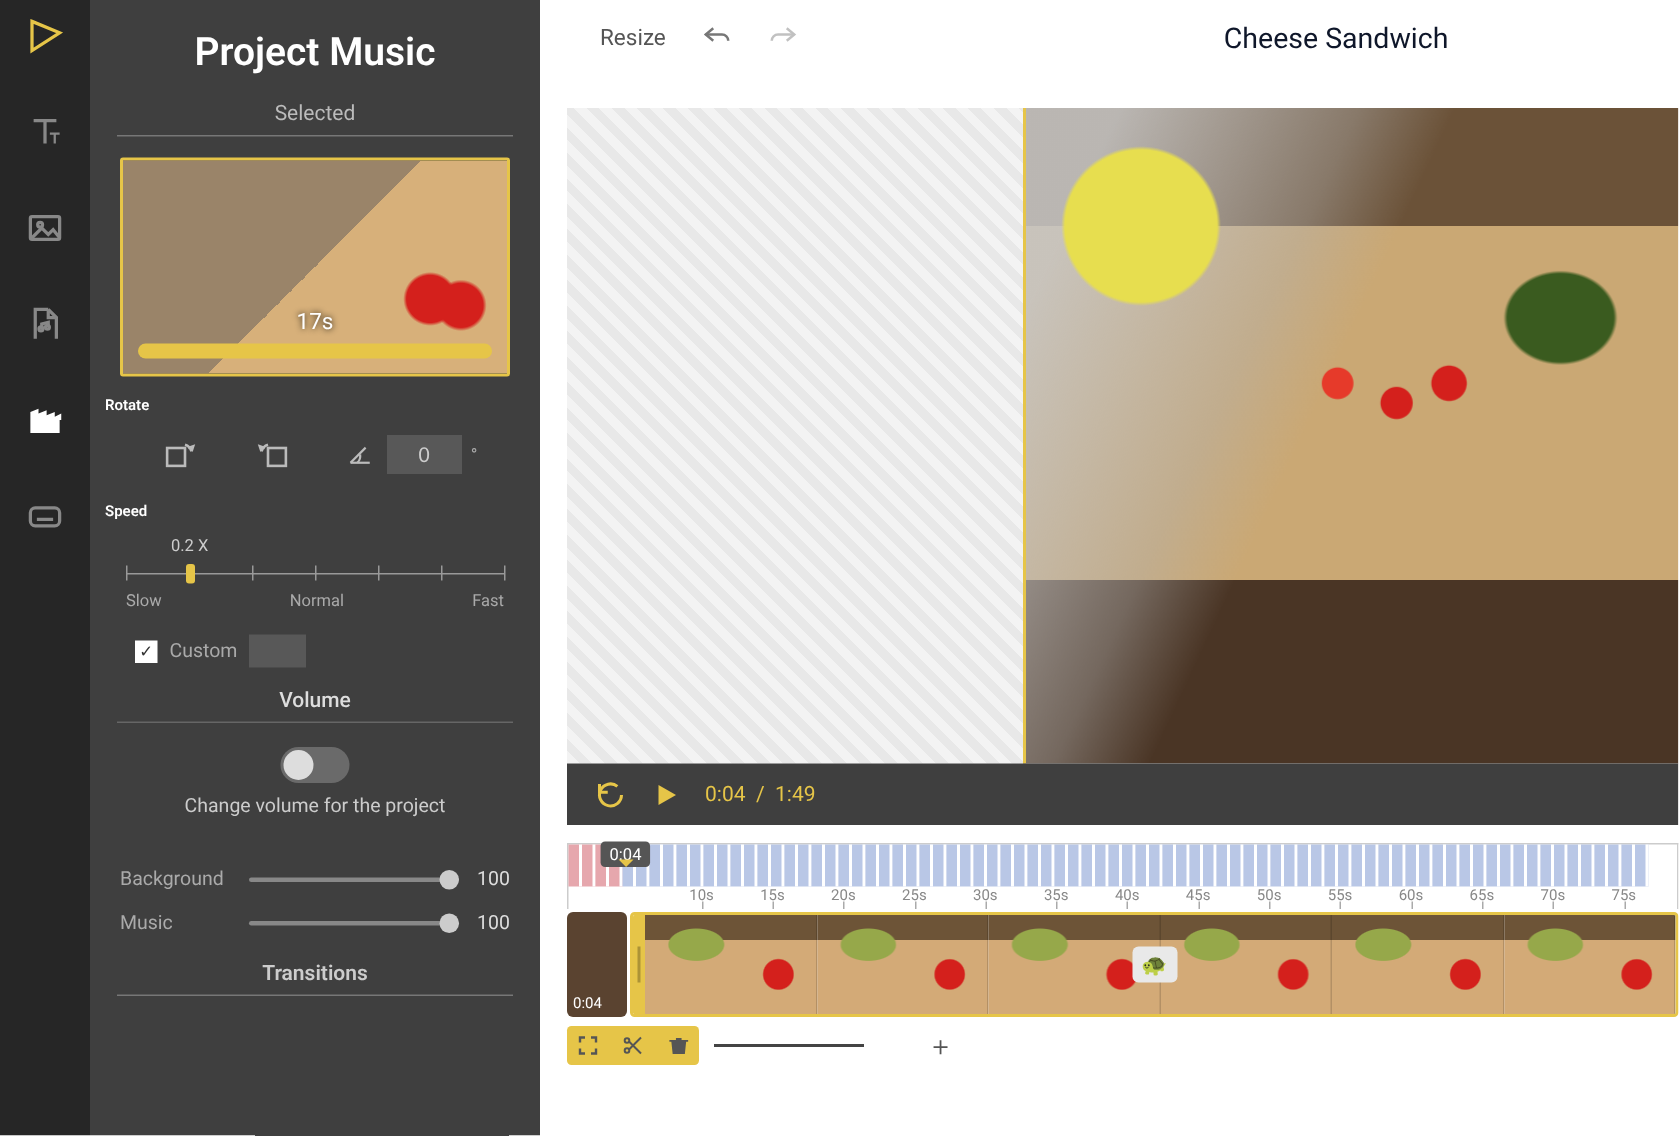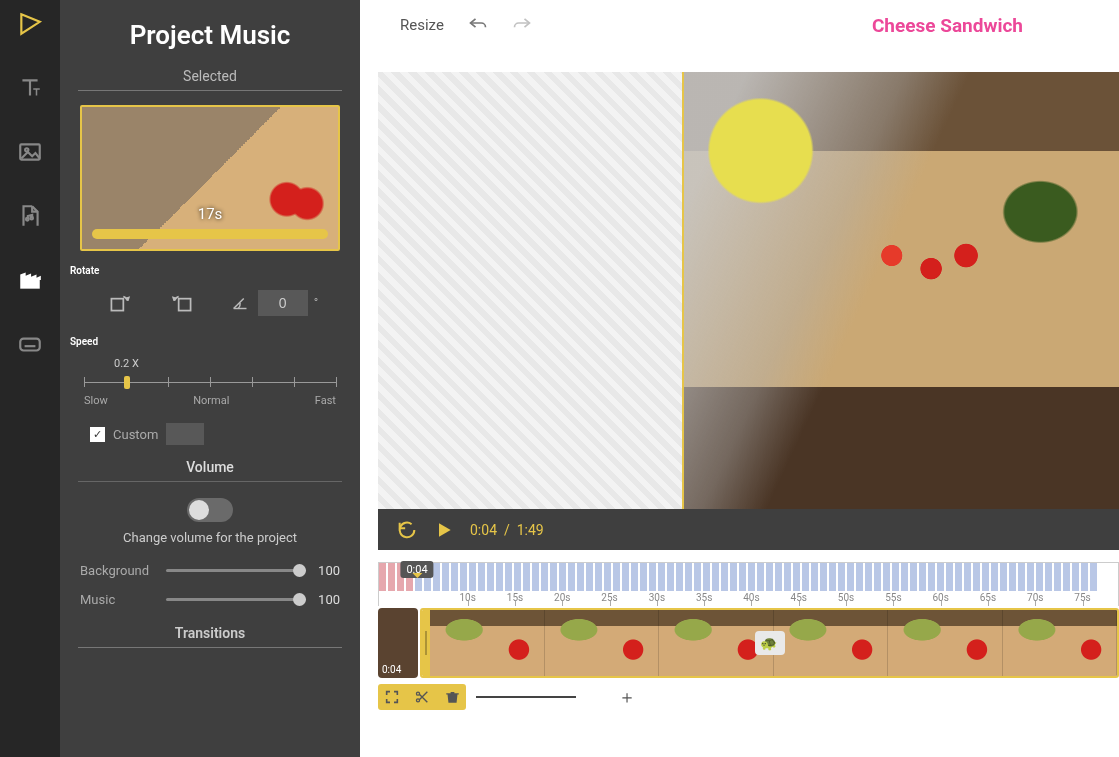--- a/index.html
+++ b/index.html
@@ -47,36 +47,36 @@
 
   .custom-row { display: flex; align-items: center; gap: 8px; padding: 0 20px; margin-bottom: 14px; }
   .custom-row .chk { width: 15px; height: 15px; background: #fff; display:flex; align-items:center; justify-content:center; font-size:11px; color:#333; cursor:pointer; }
   .custom-row .lbl { font-size: 13px; color: #aaa; }
   .custom-row .inp { width: 38px; height: 22px; background: #585858; border: none; }
 
   .vol-hr { border: none; border-top: 1px solid #666; margin: 6px 8px 16px 8px; }
 
   .toggle { width: 46px; height: 24px; background: #6a6a6a; border-radius: 12px; margin: 0 auto 8px auto; position: relative; cursor: pointer; }
   .toggle .knob { position: absolute; left: 2px; top: 2px; width: 20px; height: 20px; background: #ddd; border-radius: 50%; }
-  .vol-caption { text-align: center; font-size: 13px; color: #ccc; margin-bottom: 18px; }
+  .vol-caption { text-align: center; font-size: 13px; color: #ccc; margin-bottom: 34px; }
 
   .slider-row { display: flex; align-items: center; gap: 6px; padding: 0 10px; margin-bottom: 14px; font-size: 13px; color: #aaa; }
   .slider-row .slabel { width: 80px; }
   .slider-row .slider { flex: 1; height: 3px; background: #888; border-radius: 2px; position: relative; }
   .slider-row .slider .kn { position: absolute; right: 0; top: -5px; width: 13px; height: 13px; background: #ccc; border-radius: 50%; cursor:pointer; }
   .slider-row .sval { width: 28px; text-align: right; color:#ddd; }
 
   .trans-lbl { text-align: center; font-size: 14px; font-weight: 600; color: #ccc; margin: 18px 0 6px 0; }
 
   
   .main { flex: 1; background: #fff; display: flex; flex-direction: column; position:relative; }
   .topbar { height: 50px; display: flex; align-items: center; padding: 0 40px; gap: 24px; }
   .topbar .resize { font-size: 15px; color: #555; cursor:pointer; }
   .topbar .arrow { color: #777; font-size:16px; cursor:pointer; }
-  .name-wrap { flex:1; text-align:center; font-size:19px; font-weight:700; color:#ec4899; padding-left:260px; }
+  .name-wrap { flex:1; font-size:19px; font-weight:400; color:#0f172a; padding-left:260px; }
 
   .viewer-wrap { margin: 22px 0 0 18px; height: 478px; position:relative; }
   .viewer { width: 100%; height: 100%; position:relative; overflow:hidden; }
   .viewer .stripe { position:absolute; left:0; top:0; width:41%; height:calc(100% - 41px);
      background: repeating-linear-gradient(45deg, #f3f3f3 0 6px, #e8e8e8 6px 12px); }
   .viewer .video { position:absolute; left:41%; right:0; top:0; bottom:41px;
      background:
        radial-gradient(ellipse at 82% 32%, #3a5b1f 7%, transparent 7.5%),
        radial-gradient(circle at 65% 42%, #d4201c 3%, transparent 3.2%),
        radial-gradient(circle at 57% 45%, #d4201c 3%, transparent 3.2%),

